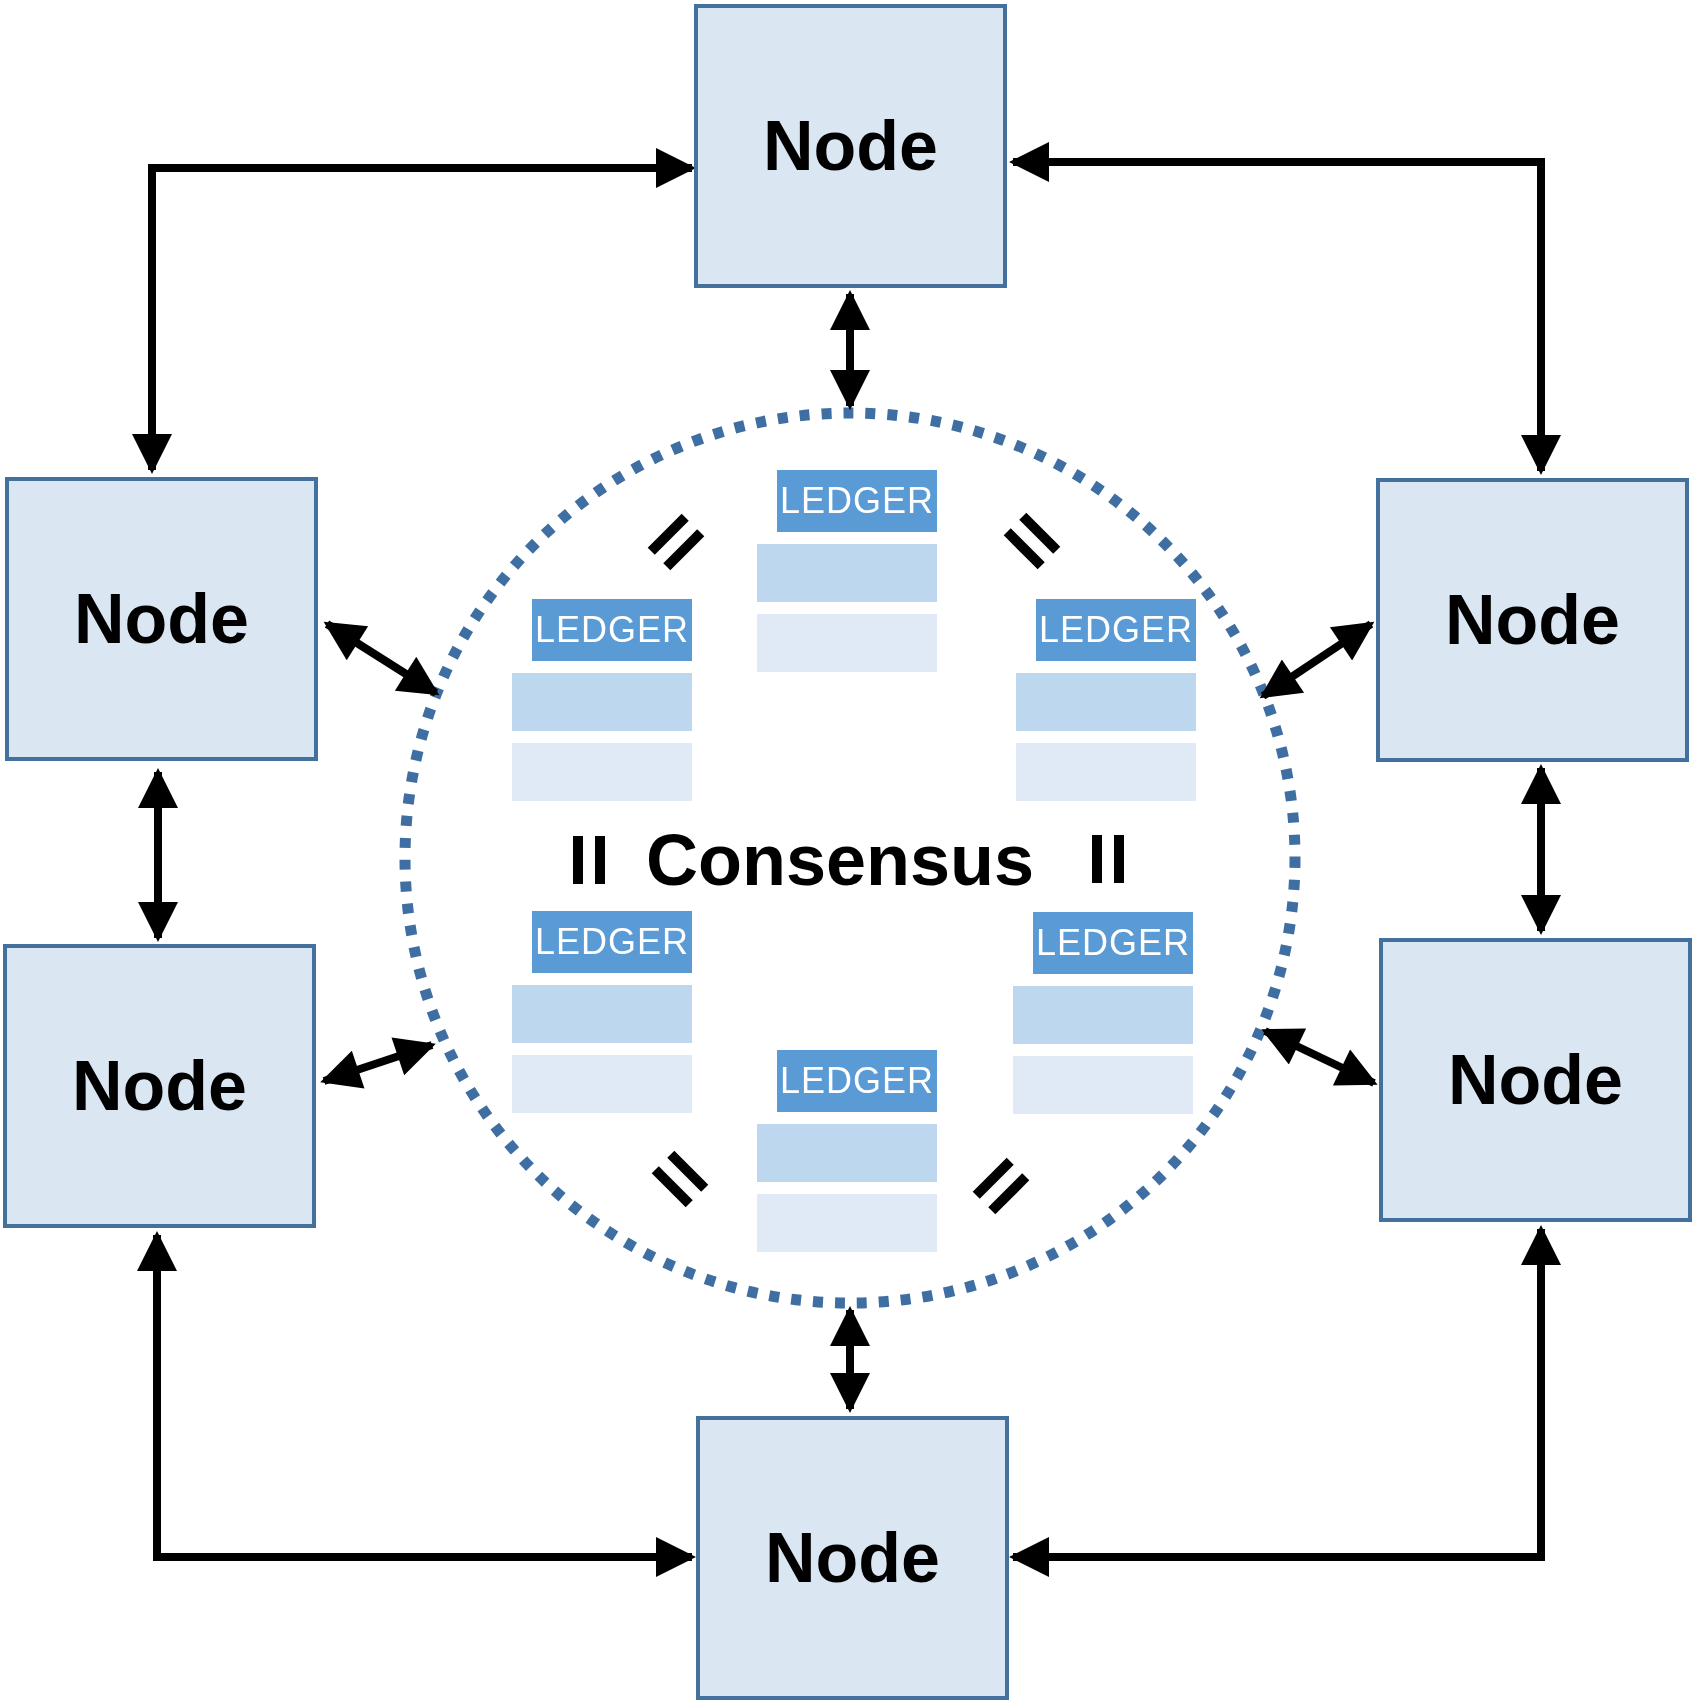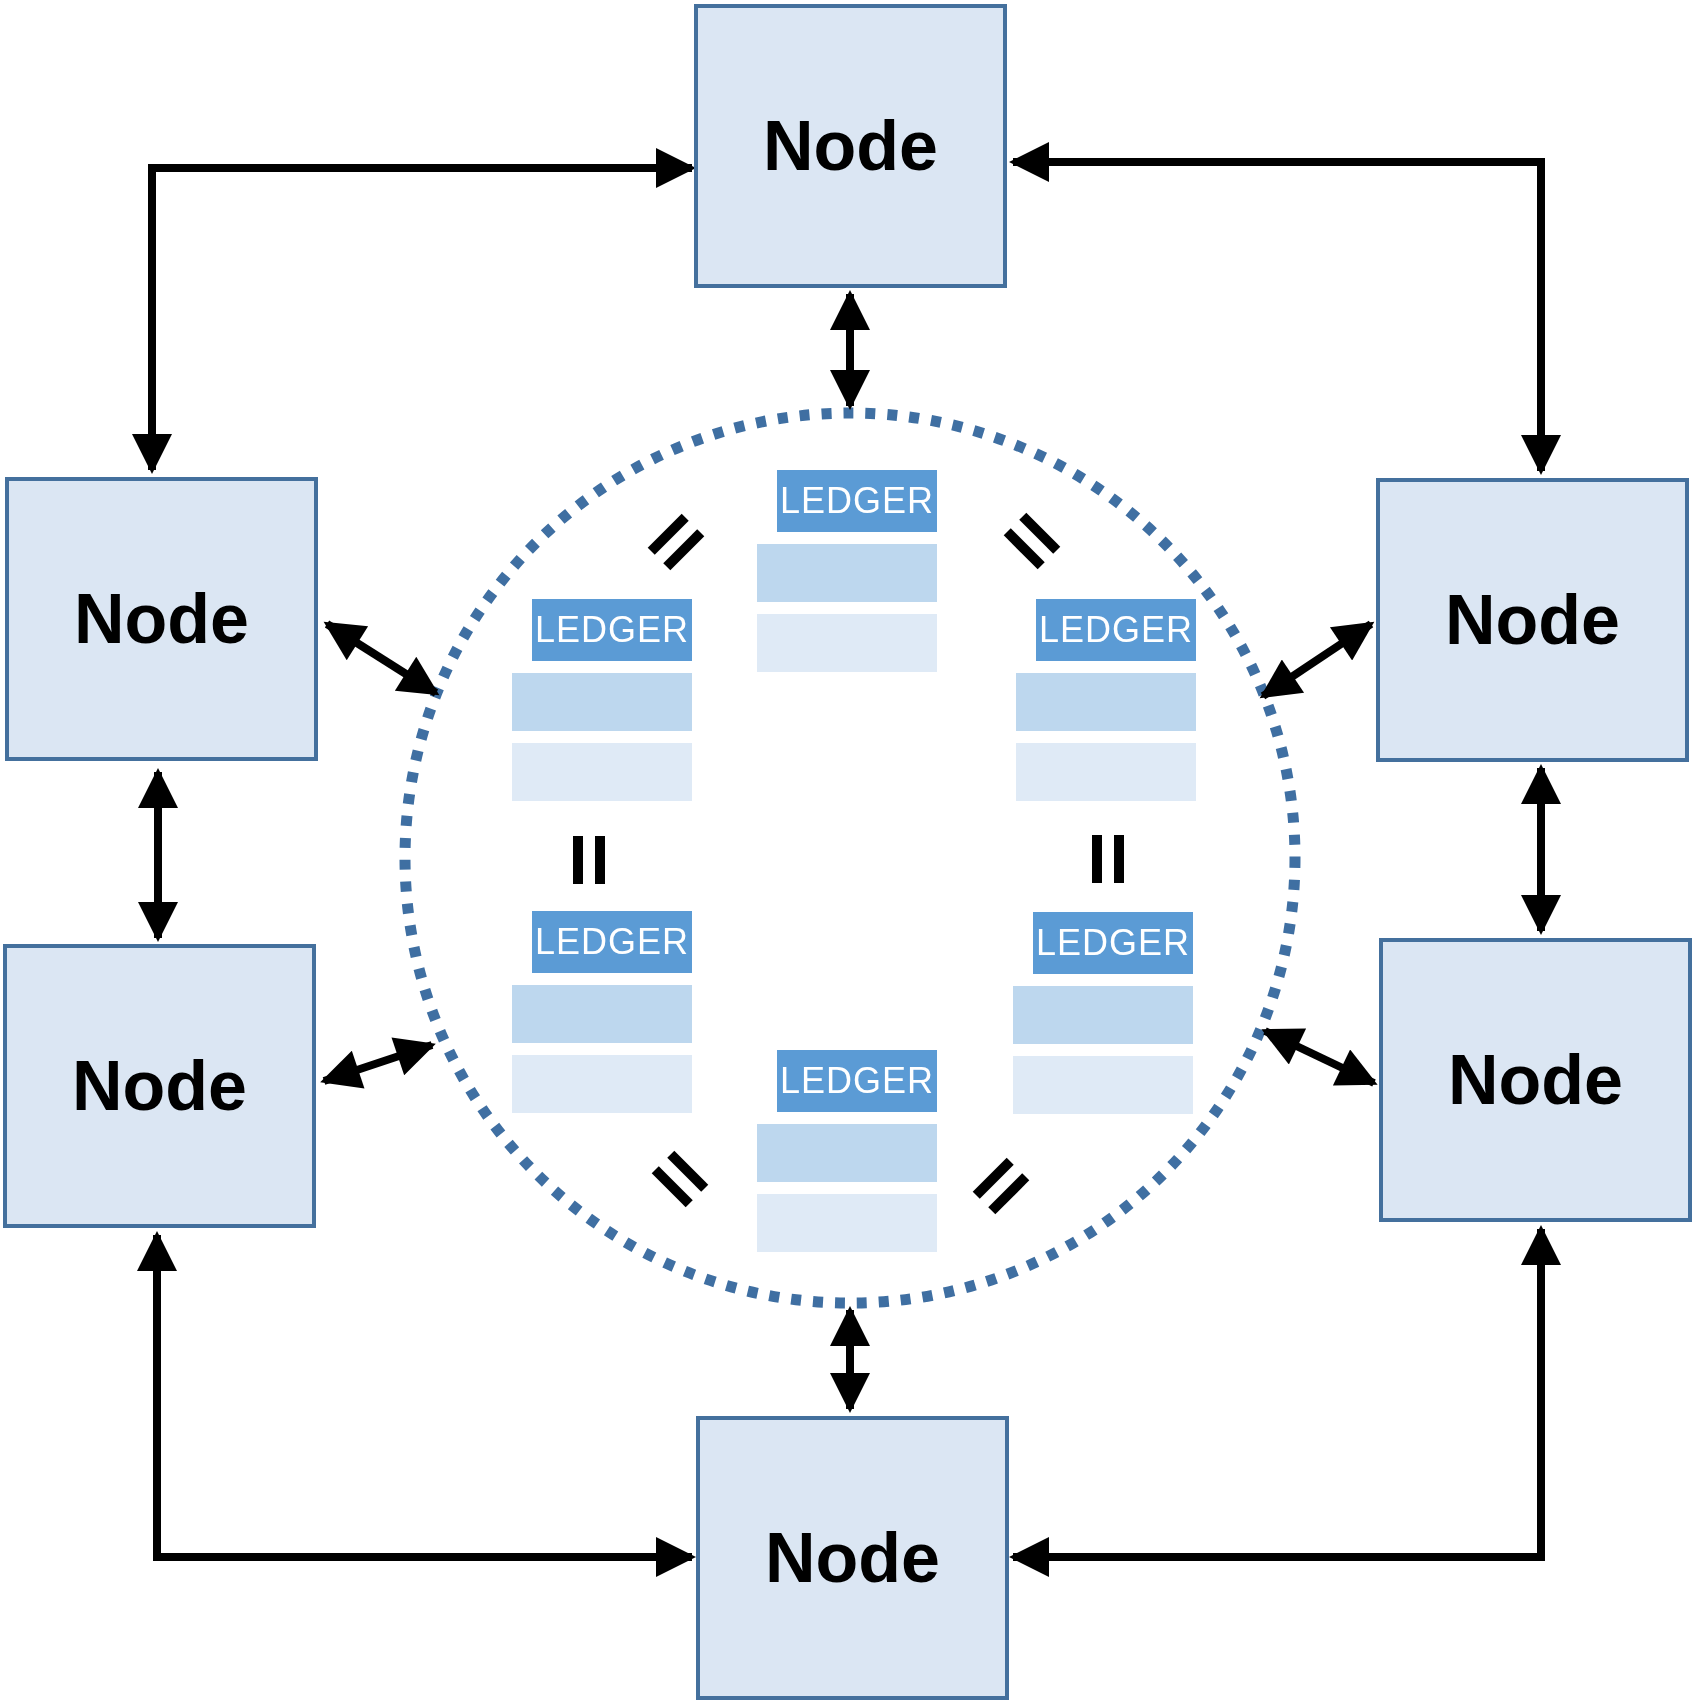--- a/index.html
+++ b/index.html
@@ -139,20 +139,21 @@
     <div class="hdr">LEDGER</div>
     <div class="row medium"></div>
     <div class="row light"></div>
   </div>
   <div class="ledger" style="left:757px;top:1050px;">
     <div class="hdr">LEDGER</div>
     <div class="row medium"></div>
     <div class="row light"></div>
   </div>
 
+  <div class="consensus">Consensus</div>
 
   <div class="eq rot-m45" style="left:652px;top:526px;">
     <div class="bar"></div>
     <div class="bar"></div>
   </div>
   <div class="eq rot-p45" style="left:1008px;top:525px;">
     <div class="bar"></div>
     <div class="bar"></div>
   </div>
   <div class="eq rot-90" style="left:565px;top:844px;">

